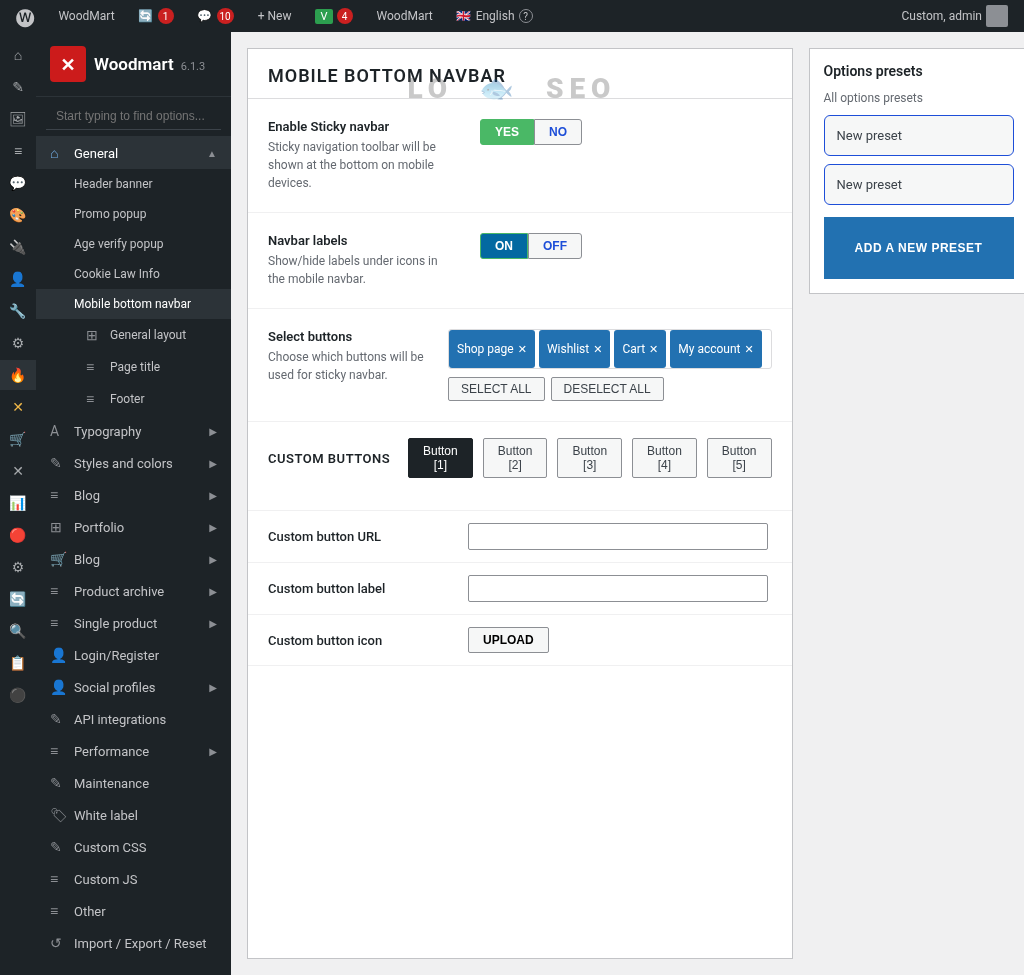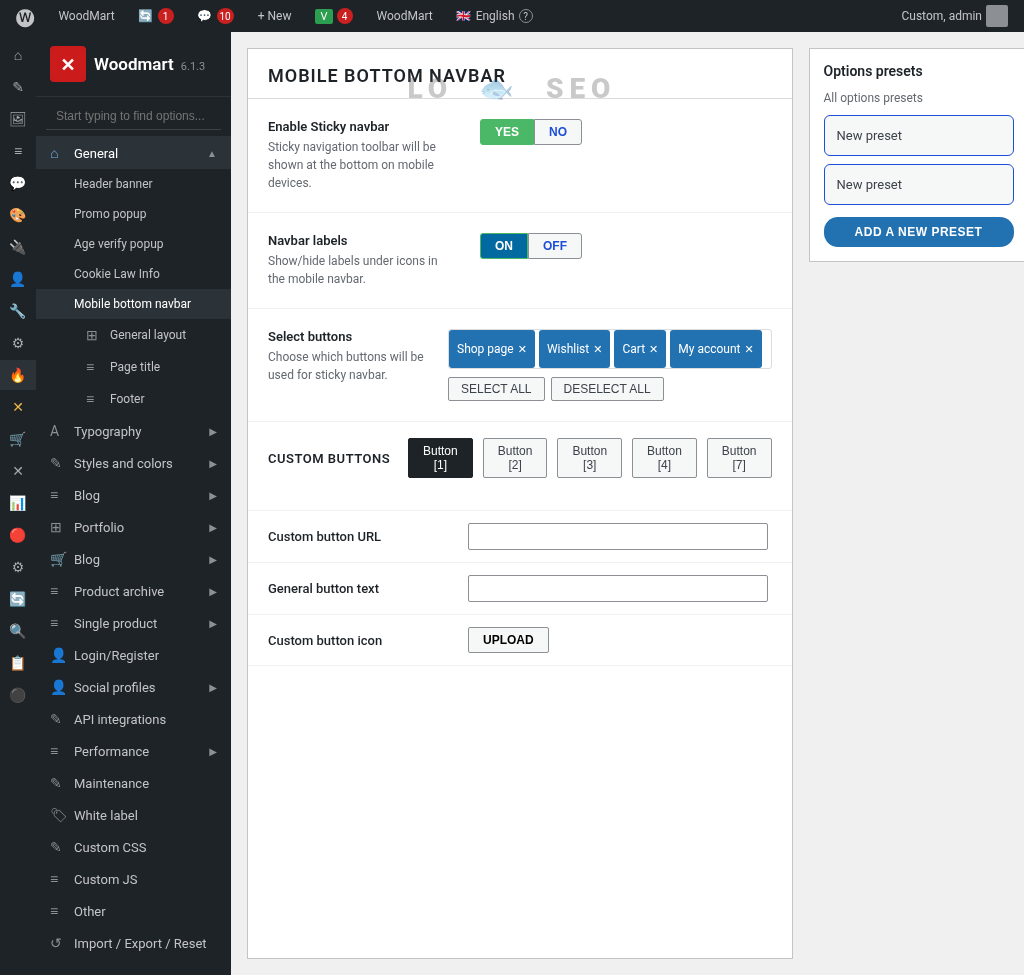--- a/index.html
+++ b/index.html
@@ -295,25 +295,25 @@
       border-radius: 6px;
       font-size: 13px;
       color: #3c434a;
       margin-bottom: 8px;
       cursor: pointer;
     }
     .btn-add-preset {
       background: #2271b1;
       color: #fff;
       border: none;
-      padding: 8px 14px;
+      padding: 24px 14px;
       font-size: 12px;
       font-weight: 600;
       cursor: pointer;
-      border-radius: 14px;
+      border-radius: 0;
       text-transform: uppercase;
       letter-spacing: 0.5px;
       width: 100%;
       margin-top: 4px;
     }
 
     
     .watermark {
       position: absolute;
       top: 40px;
@@ -589,31 +589,31 @@
           </div>
         </div>
 
         <div class="custom-buttons-section">
           <div class="custom-buttons-header">
             <span class="custom-buttons-label">CUSTOM BUTTONS</span>
             <button class="tab-btn active">Button [1]</button>
             <button class="tab-btn">Button [2]</button>
             <button class="tab-btn">Button [3]</button>
             <button class="tab-btn">Button [4]</button>
-            <button class="tab-btn">Button [7]</button>
+            <button class="tab-btn">Button [5]</button>
           </div>
         </div>
 
         <div class="field-row">
           <div class="field-label">Custom button URL</div>
           <input class="field-input" type="text" style="">
         </div>
 
         <div class="field-row">
-          <div class="field-label">General button text</div>
+          <div class="field-label">Custom button label</div>
           <input class="field-input" type="text" style="">
         </div>
 
         <div class="field-row">
           <div class="field-label">Custom button icon</div>
           <button class="btn-upload">UPLOAD</button>
         </div>
 
       </div>
     </div>

